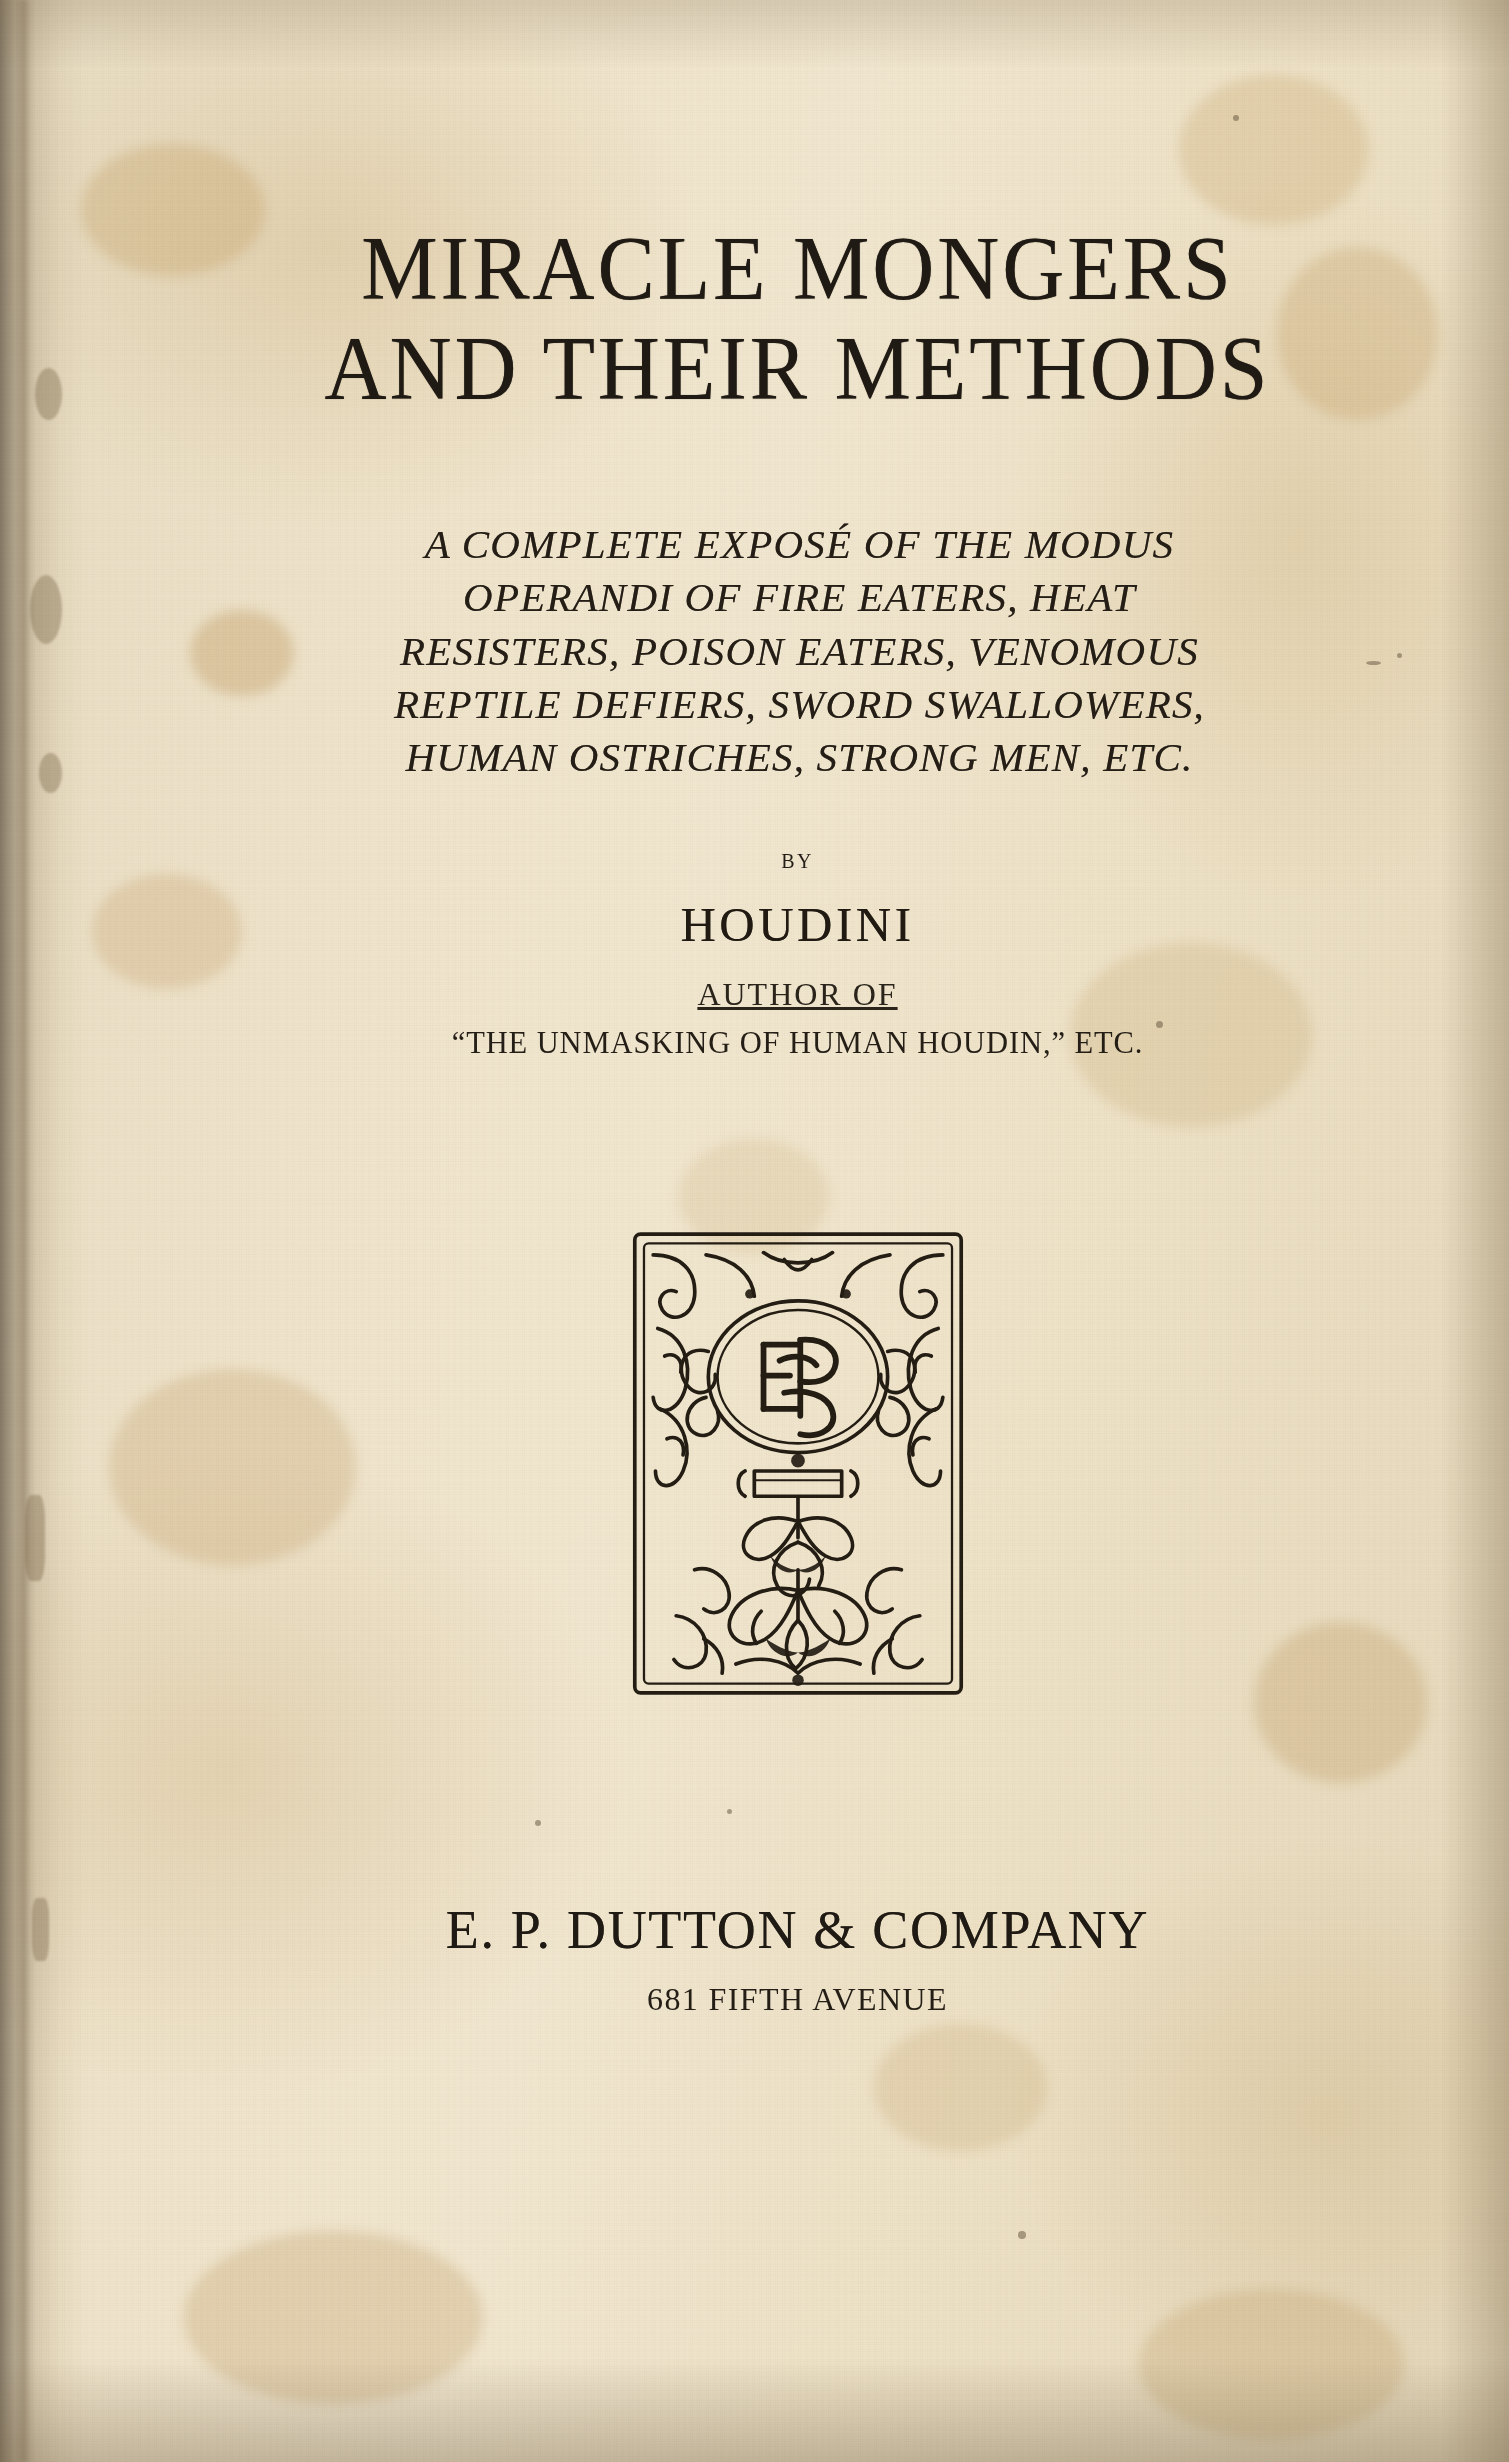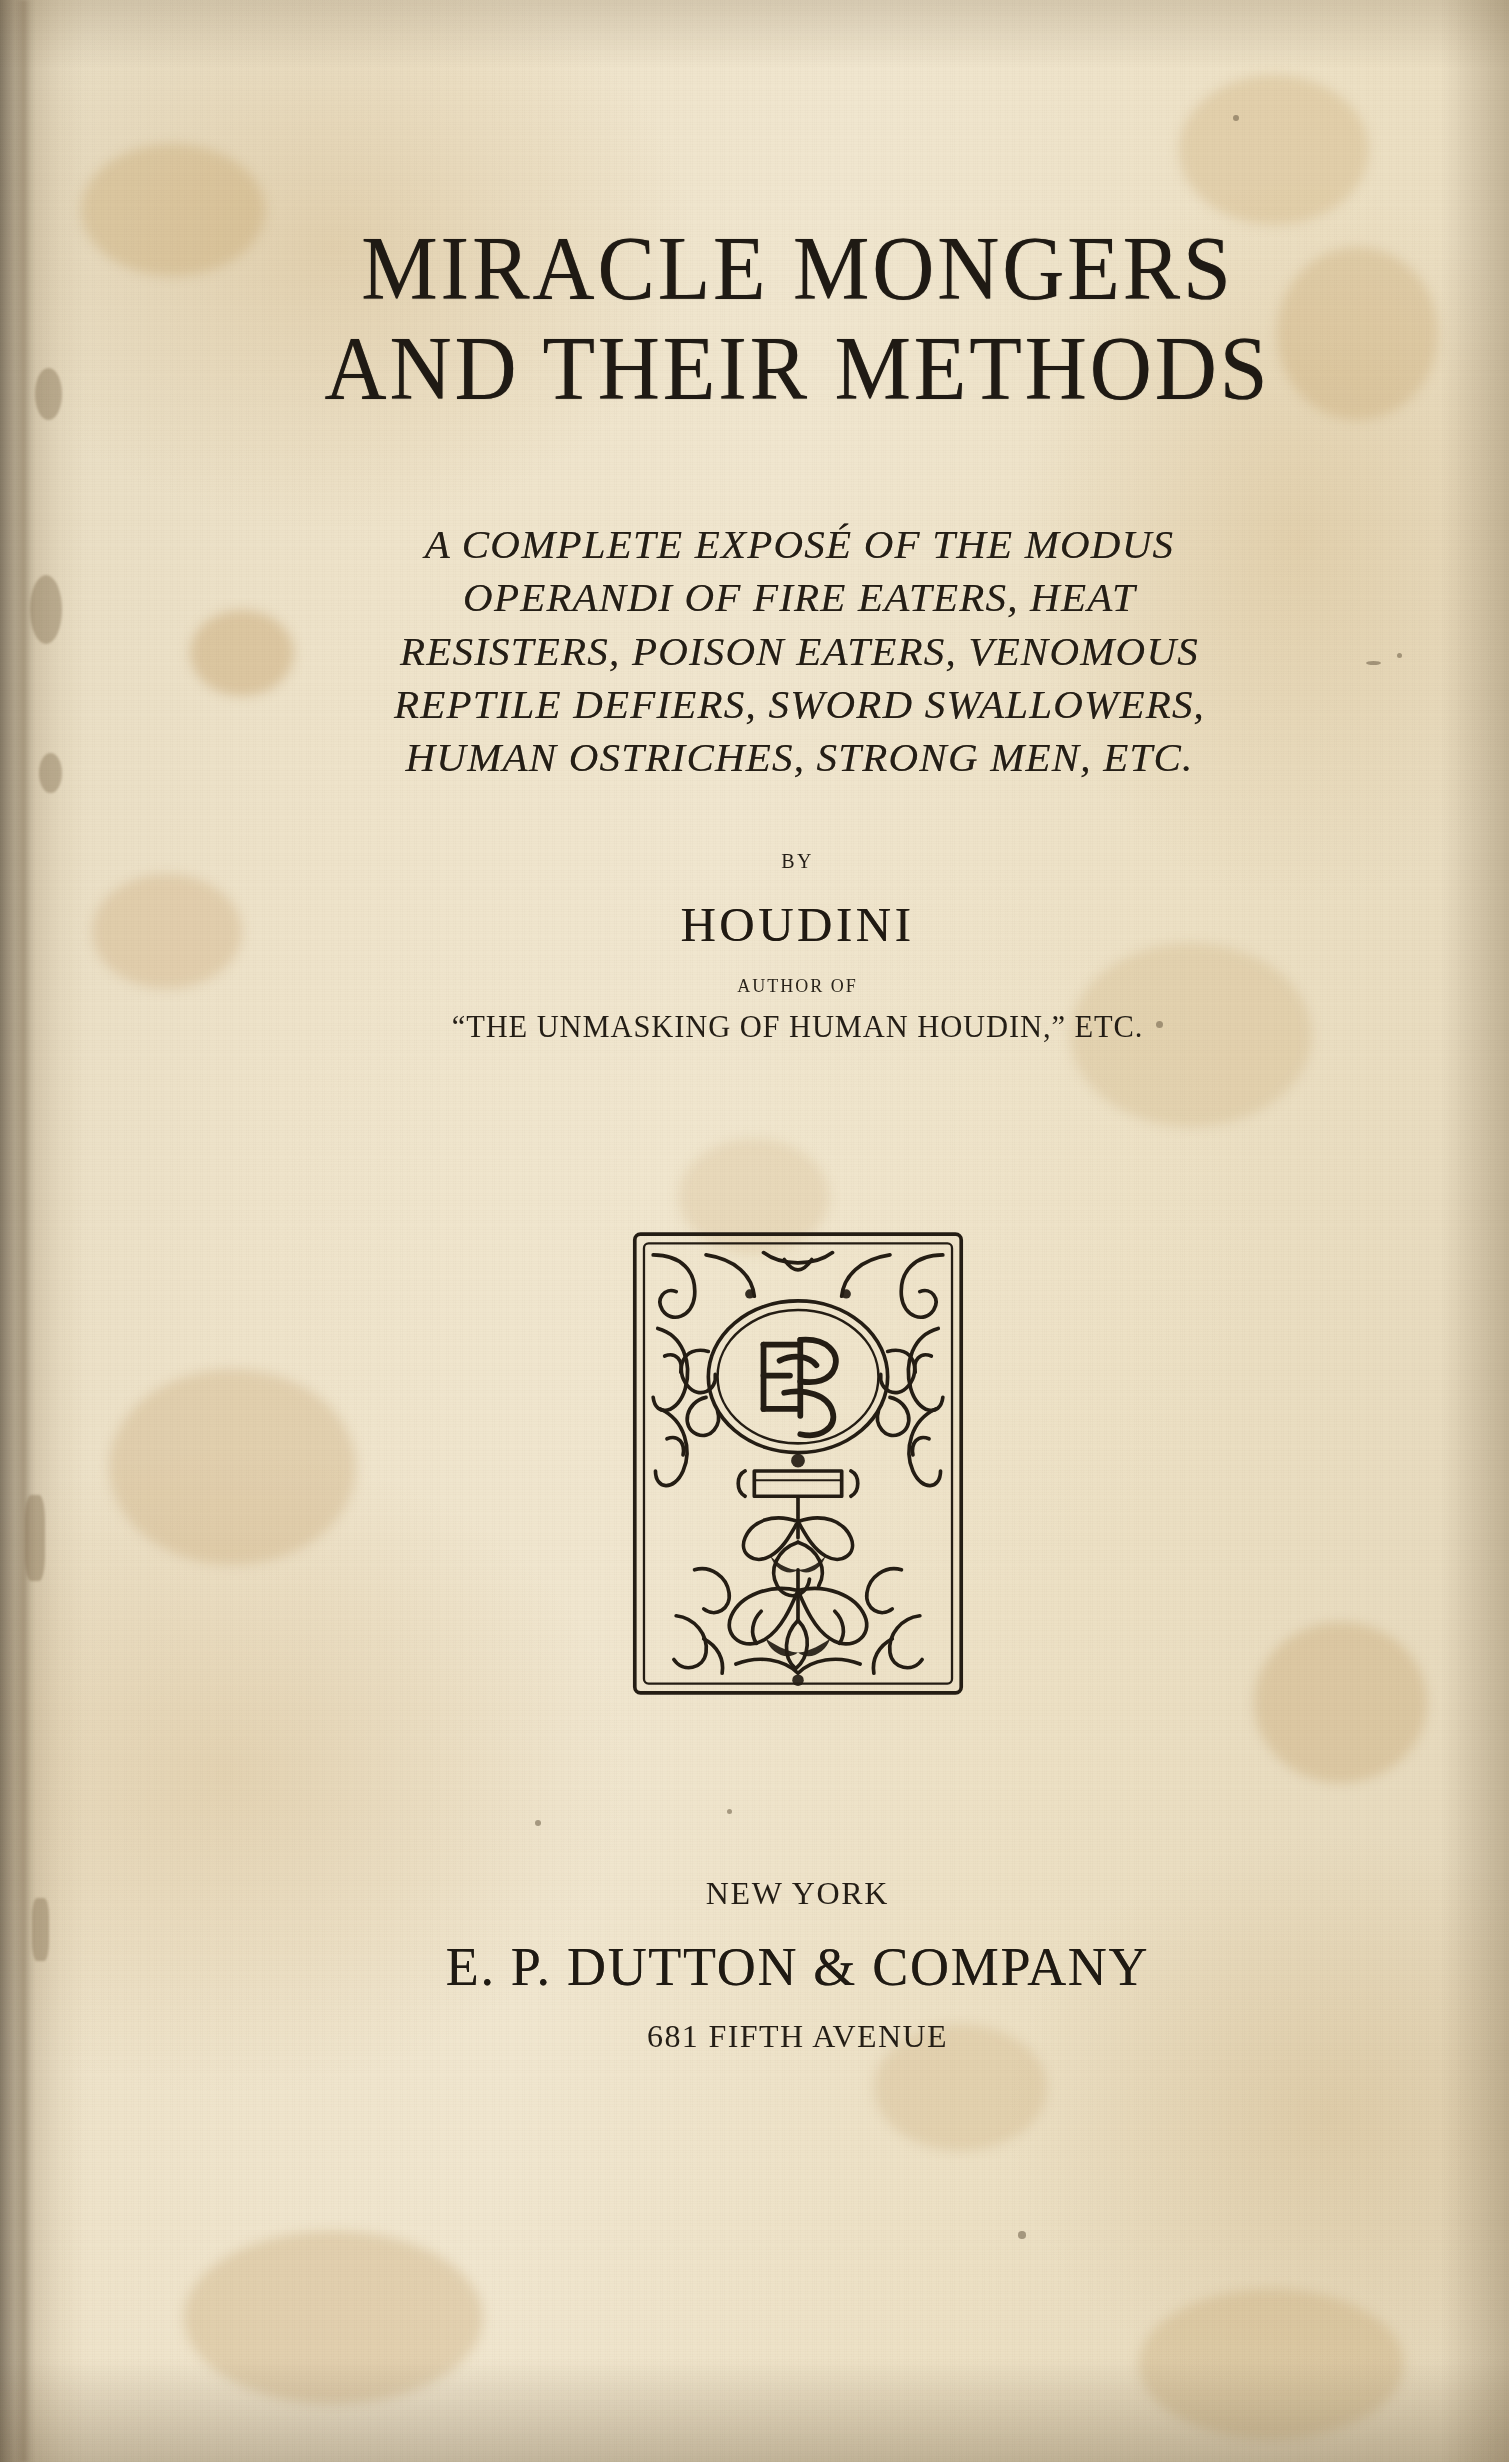--- a/index.html
+++ b/index.html
@@ -147,23 +147,24 @@
   .author {
     margin-top: 23px;
     font-size: 49px;
     letter-spacing: 3.5px;
     color: #201a13;
     text-shadow: 0 0 0.6px rgba(40,32,22,0.7);
     text-align: center;
   }
   .author-of {
     margin-top: 23px;
-    font-size: 18px;
+    font-size: 32px;
     letter-spacing: 2px;
     color: #2a241b;
+    text-decoration: underline;
   }
   .prev-work {
     margin-top: 12.7px;
     font-size: 30.5px;
     letter-spacing: 0.9px;
     color: #241e16;
   }
   .sc {                 
     font-variant: small-caps;
   }
@@ -348,21 +349,20 @@
           <ellipse cx="150" cy="396" rx="5" ry="5"></ellipse>
           <path d="M126 288 C134 296 142 300 150 300 C142 306 130 300 126 288 Z"></path>
           <path d="M174 288 C166 296 158 300 150 300 C158 306 170 300 174 288 Z"></path>
           <path d="M122 360 C134 368 144 372 150 372 C140 380 126 372 122 360 Z"></path>
           <path d="M178 360 C166 368 156 372 150 372 C160 380 174 372 178 360 Z"></path>
         </g>
       </svg>
     </div>
 
     <div id="imprint" class="center">
-      <div class="city sc">NEW YORK</div>
       <div class="publisher">E. P. DUTTON &amp; COMPANY</div>
       <div class="address sc">681 FIFTH AVENUE</div>
     </div>
 
   </div>
 
   <div id="grain"></div>
 </div>
 
 

